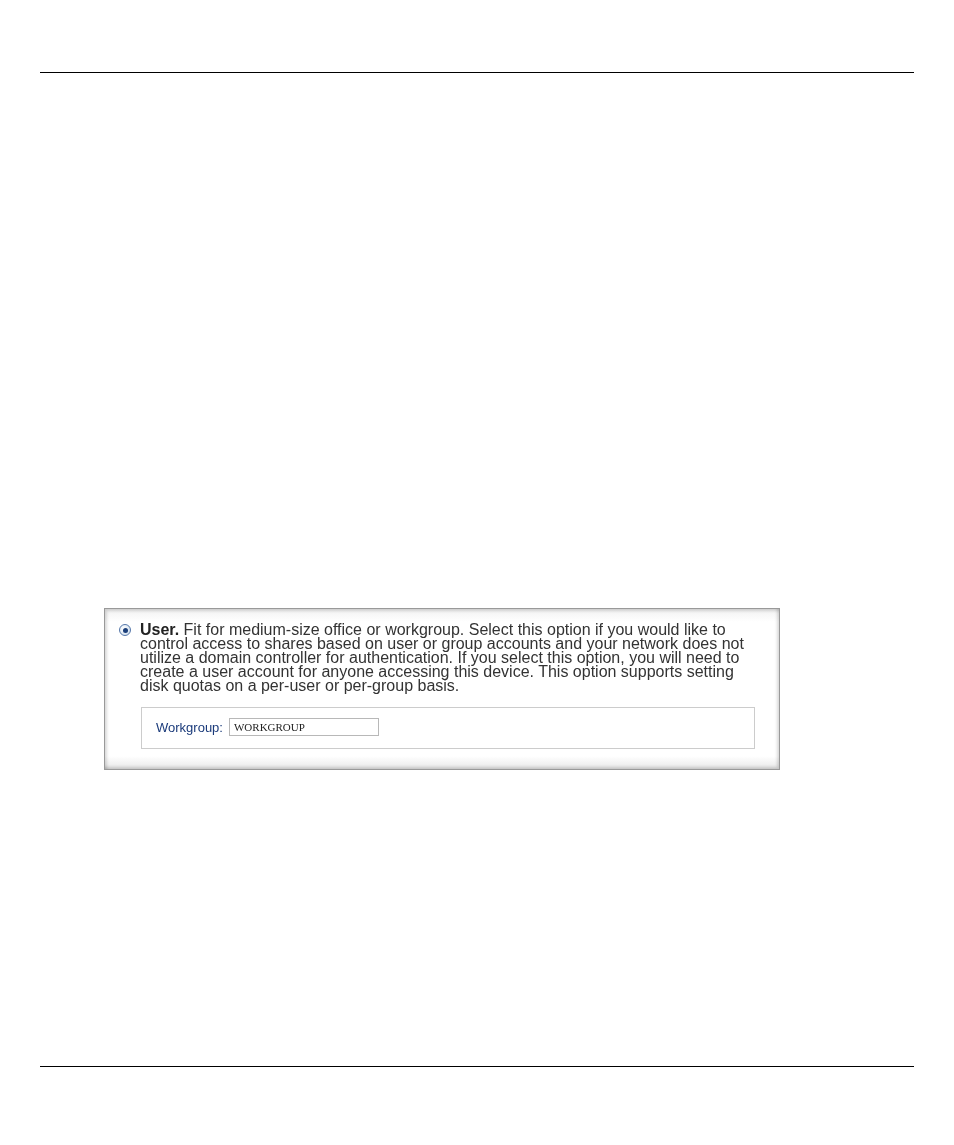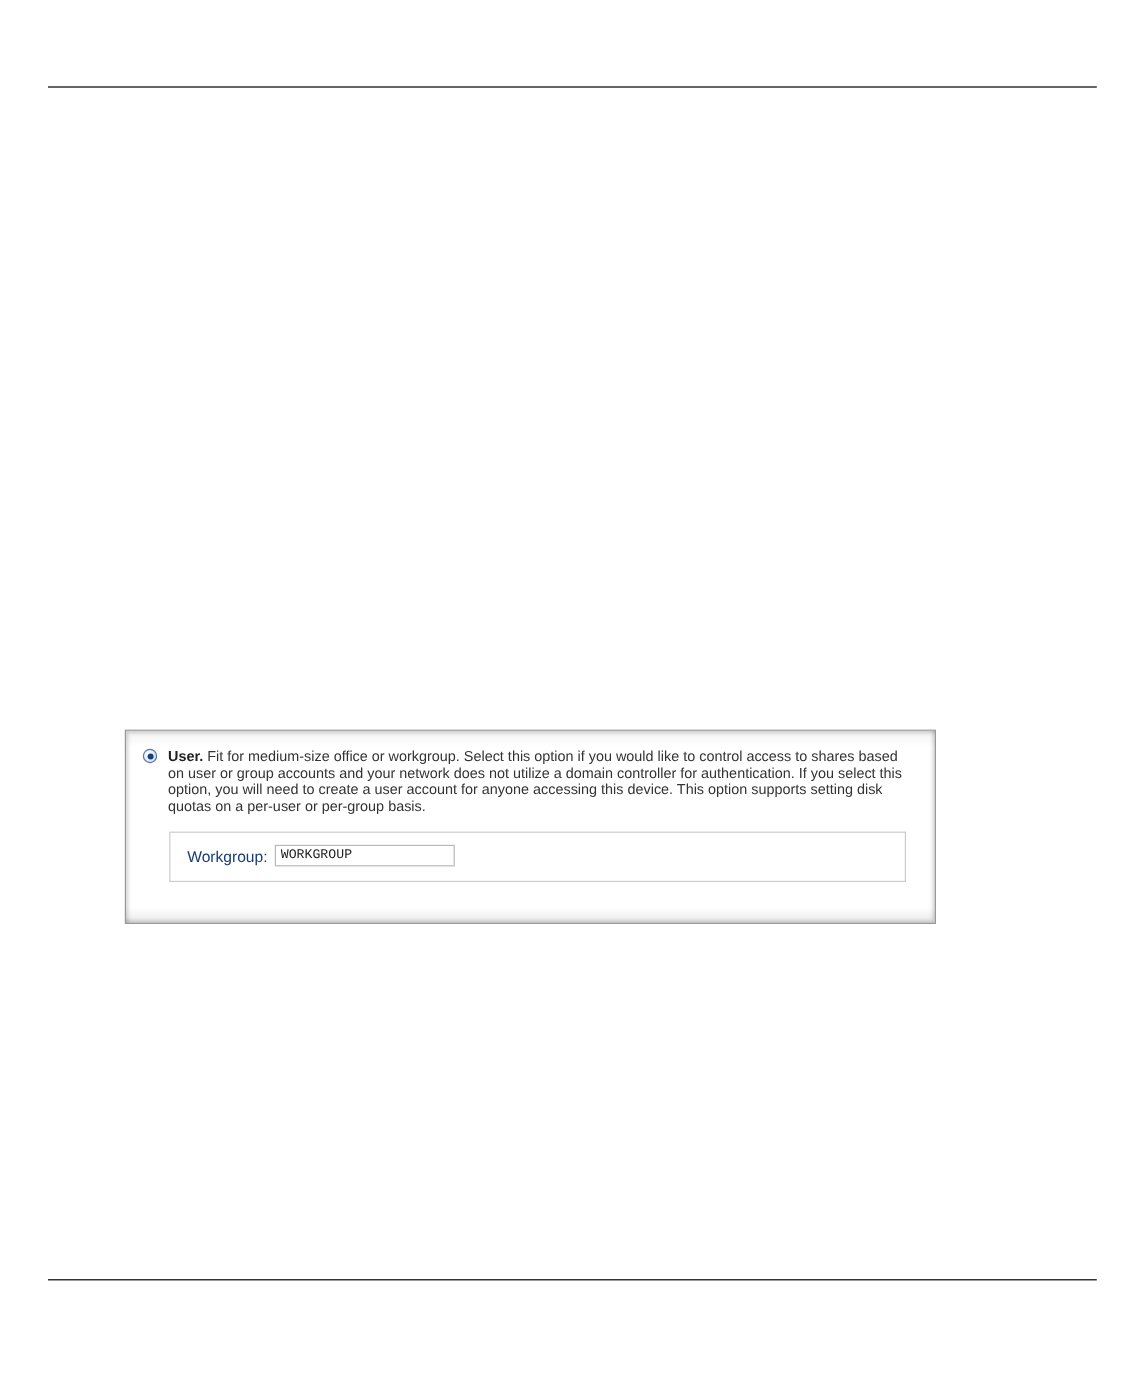--- a/index.html
+++ b/index.html
@@ -60,21 +60,21 @@
       align-items: center;
       justify-content: center;
     }
     .radio-inner {
       width: 5px;
       height: 5px;
       border-radius: 50%;
       background: #1a3e7a;
     }
     .option-text {
-      font-size: 12px;
+      font-size: 16px;
       line-height: 14px;
       color: #333333;
       font-family: Verdana, Arial, sans-serif;
     }
     .option-text .bold {
       font-weight: bold;
       color: #222222;
     }
     .inner-box {
       margin-top: 14px;
@@ -89,21 +89,21 @@
       align-items: center;
     }
     .field-label {
       font-size: 13px;
       color: #1a3a7a;
       font-family: Verdana, Arial, sans-serif;
       padding-right: 6px;
     }
     .field-input {
       font-size: 11px;
-      font-family: Liberation Mono, monospace;
+      font-family: Liberation Serif, serif;
       color: #222222;
       border: 1px solid #b8b8b8;
       padding: 2px 4px;
       width: 150px;
       height: 18px;
       background: #ffffff;
     }
   </style>
 </head>
 <body>

